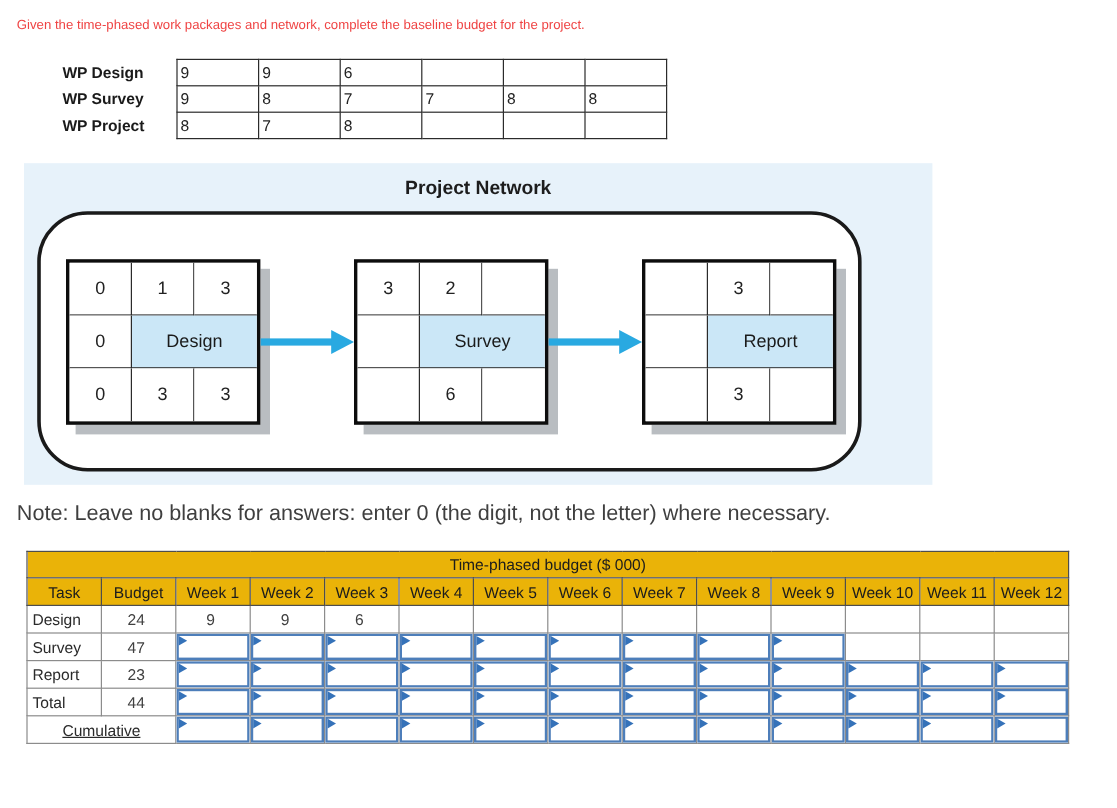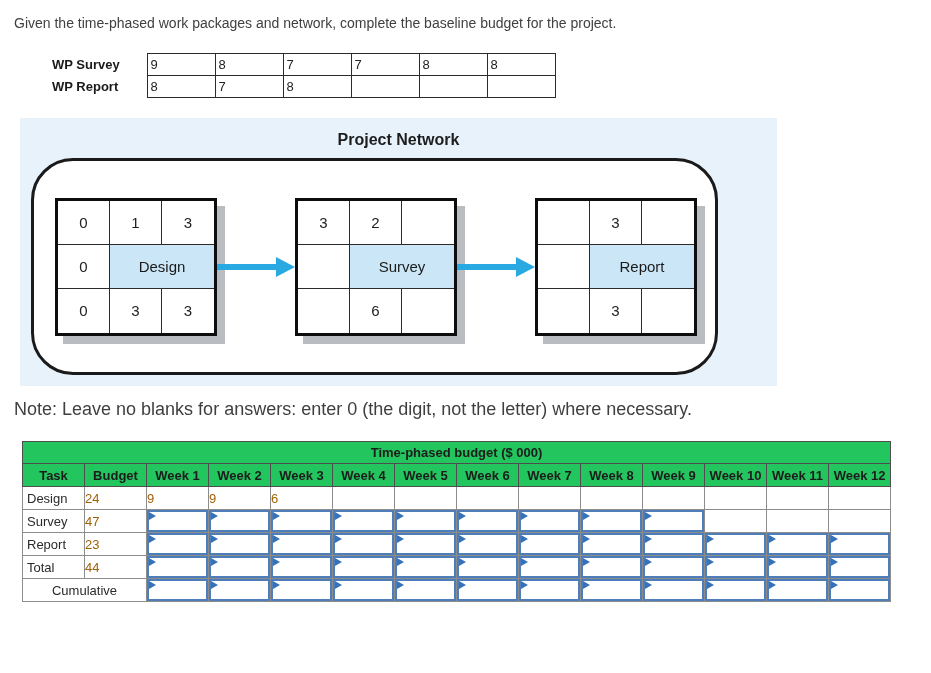--- a/index.html
+++ b/index.html
@@ -2,21 +2,21 @@
 <html><head>
 <meta charset="utf-8">
 <style>
   * { margin: 0; padding: 0; box-sizing: border-box; }
   body {
     width: 931px; height: 673px; overflow: hidden;
     background: #ffffff;
     font-family: "Liberation Sans", sans-serif;
     color: #222;
   }
-  .page-title { padding: 15px 0 0 14px; font-size: 14px; color: #404040; }
+  .page-title { padding: 15px 0 0 14px; font-size: 11px; color: #ef4444; }
 
   
   table.wp { border-collapse: collapse; margin: 22px 0 0 52px; }
   table.wp td { height: 22px; font-size: 13px; }
   td.wp-label { width: 95px; font-weight: bold; color: #1a1a1a; border: none; }
   td.wp-cell { width: 68px; border: 1px solid #2b2b2b; padding-left: 3px; color: #222; background: #fff; }
 
   
   .net-panel { width: 757px; height: 268px; background: #E7F2FA; margin: 20px 0 0 20px; }
   .net-title { text-align: center; font-weight: bold; font-size: 16px; color: #1d1d1d; padding-top: 13px; }
@@ -47,58 +47,67 @@
   .note { margin: 13px 0 0 14px; font-size: 18px; color: #3f3f3f; }
 
   
   table.budget {
     border-collapse: collapse; table-layout: fixed;
     width: 868px; margin: 21px 0 0 22px; font-size: 13px;
     border: 1px solid #4d4d4d;
   }
   table.budget col { width: 62px; }
   table.budget th {
-    background: #22c55e; color: #1c1c1c; font-weight: bold;
+    background: #eab308; color: #1c1c1c; font-weight: normal;
     border: 1px solid #4d4d4d; height: 22px; text-align: center;
     overflow: hidden; white-space: nowrap;
   }
   table.budget th.colhead { height: 23px; }
   table.budget td { border: 1px solid #8c8c8c; height: 23px; background: #fff; overflow: hidden; }
   td.task { padding-left: 4px; text-align: left; color: #2a2a2a; }
-  td.num { padding-right: 4px; text-align: left; color: #a16207; }
-  td.cum { text-align: center; color: #2a2a2a; }
+  td.num { padding-right: 4px; text-align: center; color: #404040; }
+  td.cum { text-align: center; color: #2a2a2a; text-decoration: underline; }
   td.icell { padding: 0; height: 25px; }
   .answer-box {
     width: 100%; height: 100%; background: #fff;
     border: 2px solid #4D7EBA; position: relative;
   }
   .flag {
     position: absolute; top: 0; left: 0; width: 0; height: 0;
     border-top: 4px solid transparent; border-bottom: 4px solid transparent;
     border-left: 7px solid #3572B9;
   }
 </style>
 </head>
 <body>
 
 <div class="page-title">Given the time-phased work packages and network, complete the baseline budget for the project.</div>
 
 <table class="wp">
   <tbody>
+      <tr>
+    <td class="wp-label">WP Design</td>
+    <td class="wp-cell">9</td>
+    <td class="wp-cell">9</td>
+    <td class="wp-cell">6</td>
+    <td class="wp-cell"></td>
+    <td class="wp-cell"></td>
+    <td class="wp-cell"></td>
+  </tr>
   <tr>
     <td class="wp-label">WP Survey</td>
     <td class="wp-cell">9</td>
     <td class="wp-cell">8</td>
     <td class="wp-cell">7</td>
     <td class="wp-cell">7</td>
     <td class="wp-cell">8</td>
     <td class="wp-cell">8</td>
   </tr>
   <tr>
-    <td class="wp-label">WP Report</td>
+    <td class="wp-label">WP Project</td>
     <td class="wp-cell">8</td>
     <td class="wp-cell">7</td>
     <td class="wp-cell">8</td>
     <td class="wp-cell"></td>
     <td class="wp-cell"></td>
     <td class="wp-cell"></td>
   </tr>
 </tbody>
   </table>
 

